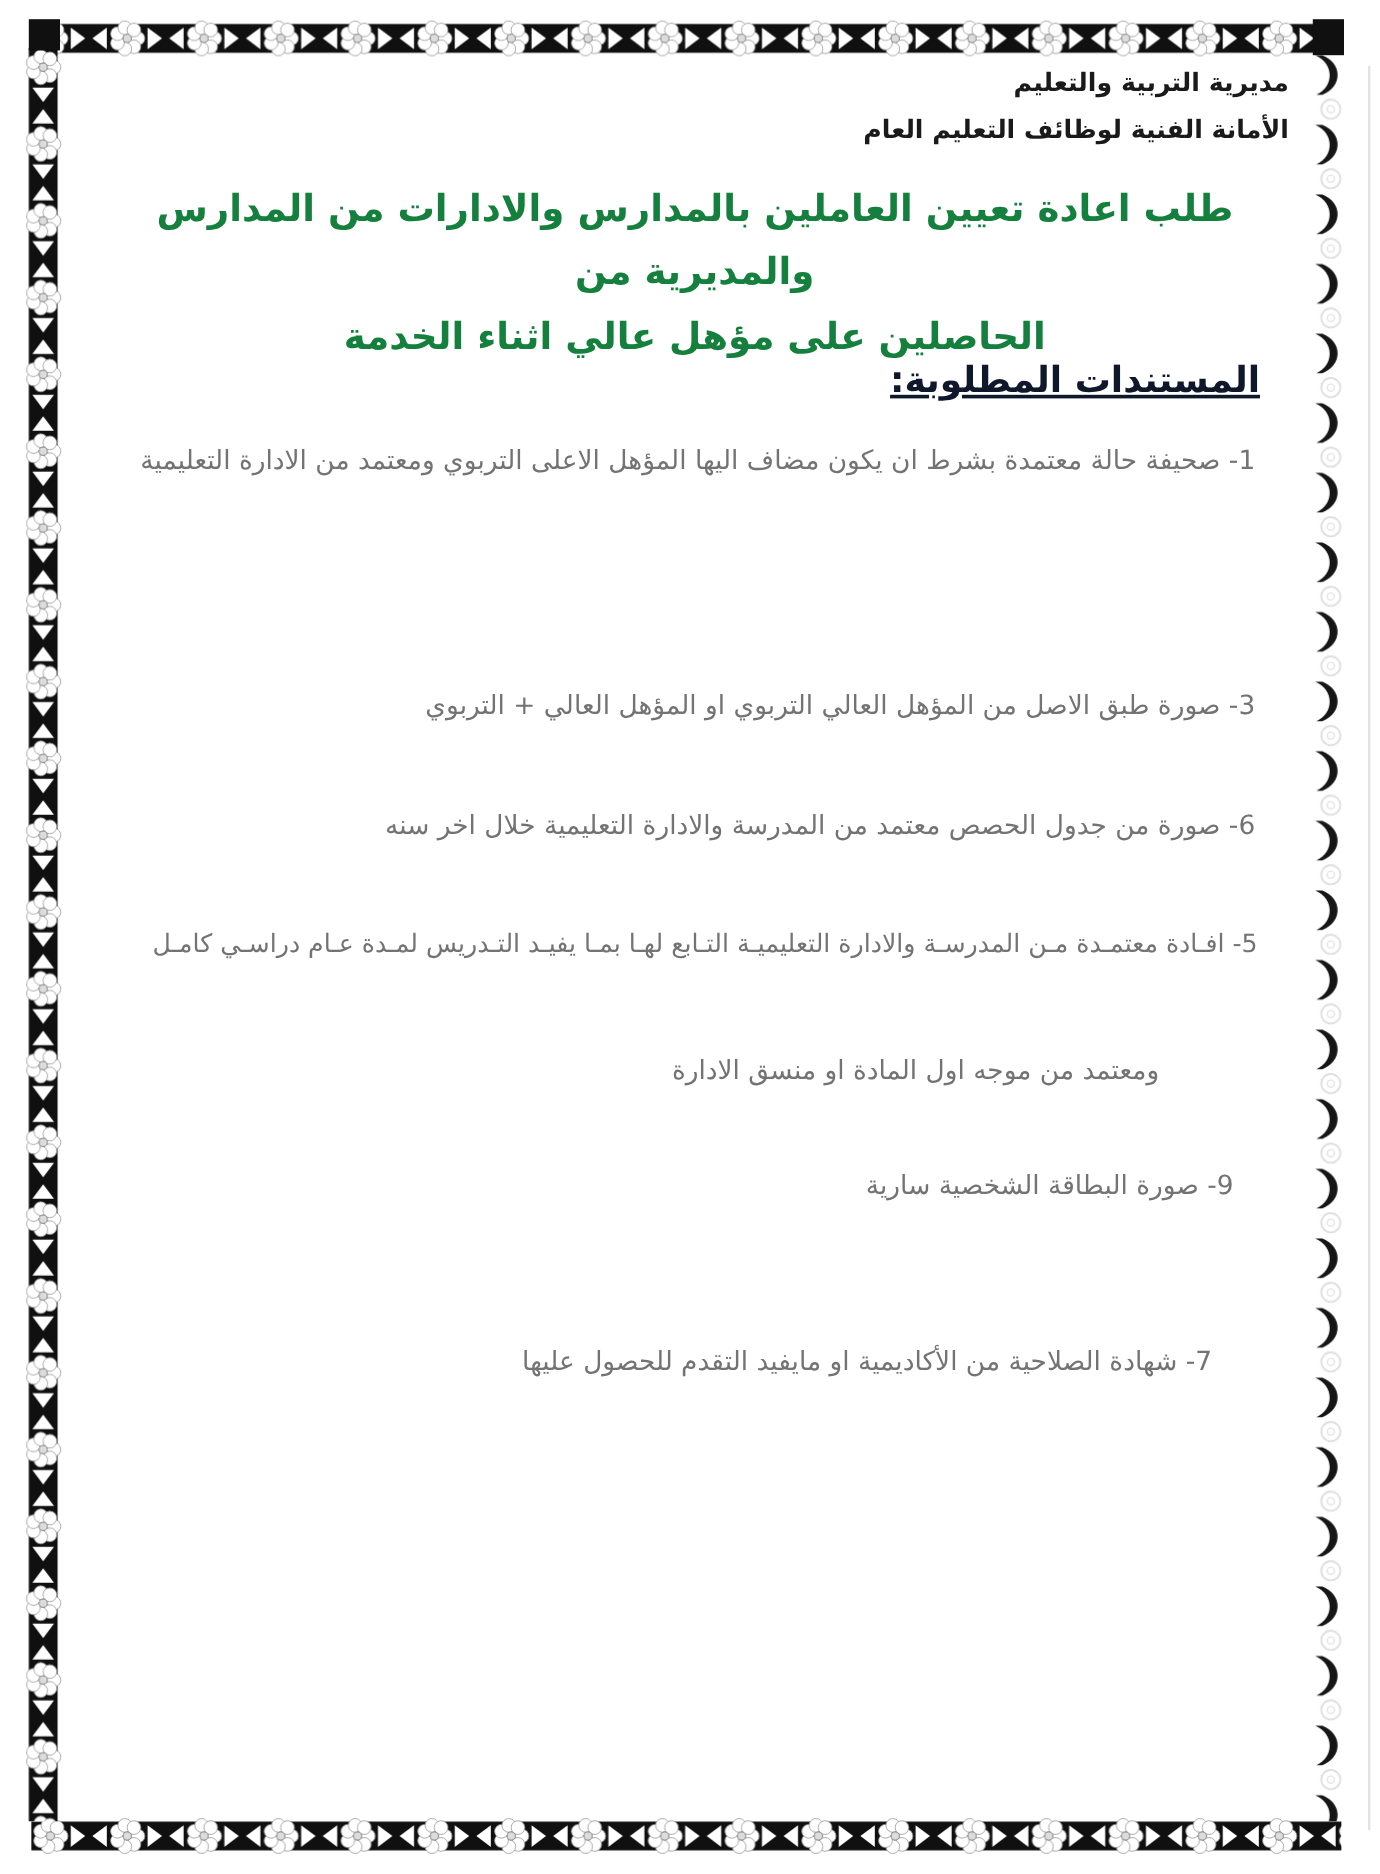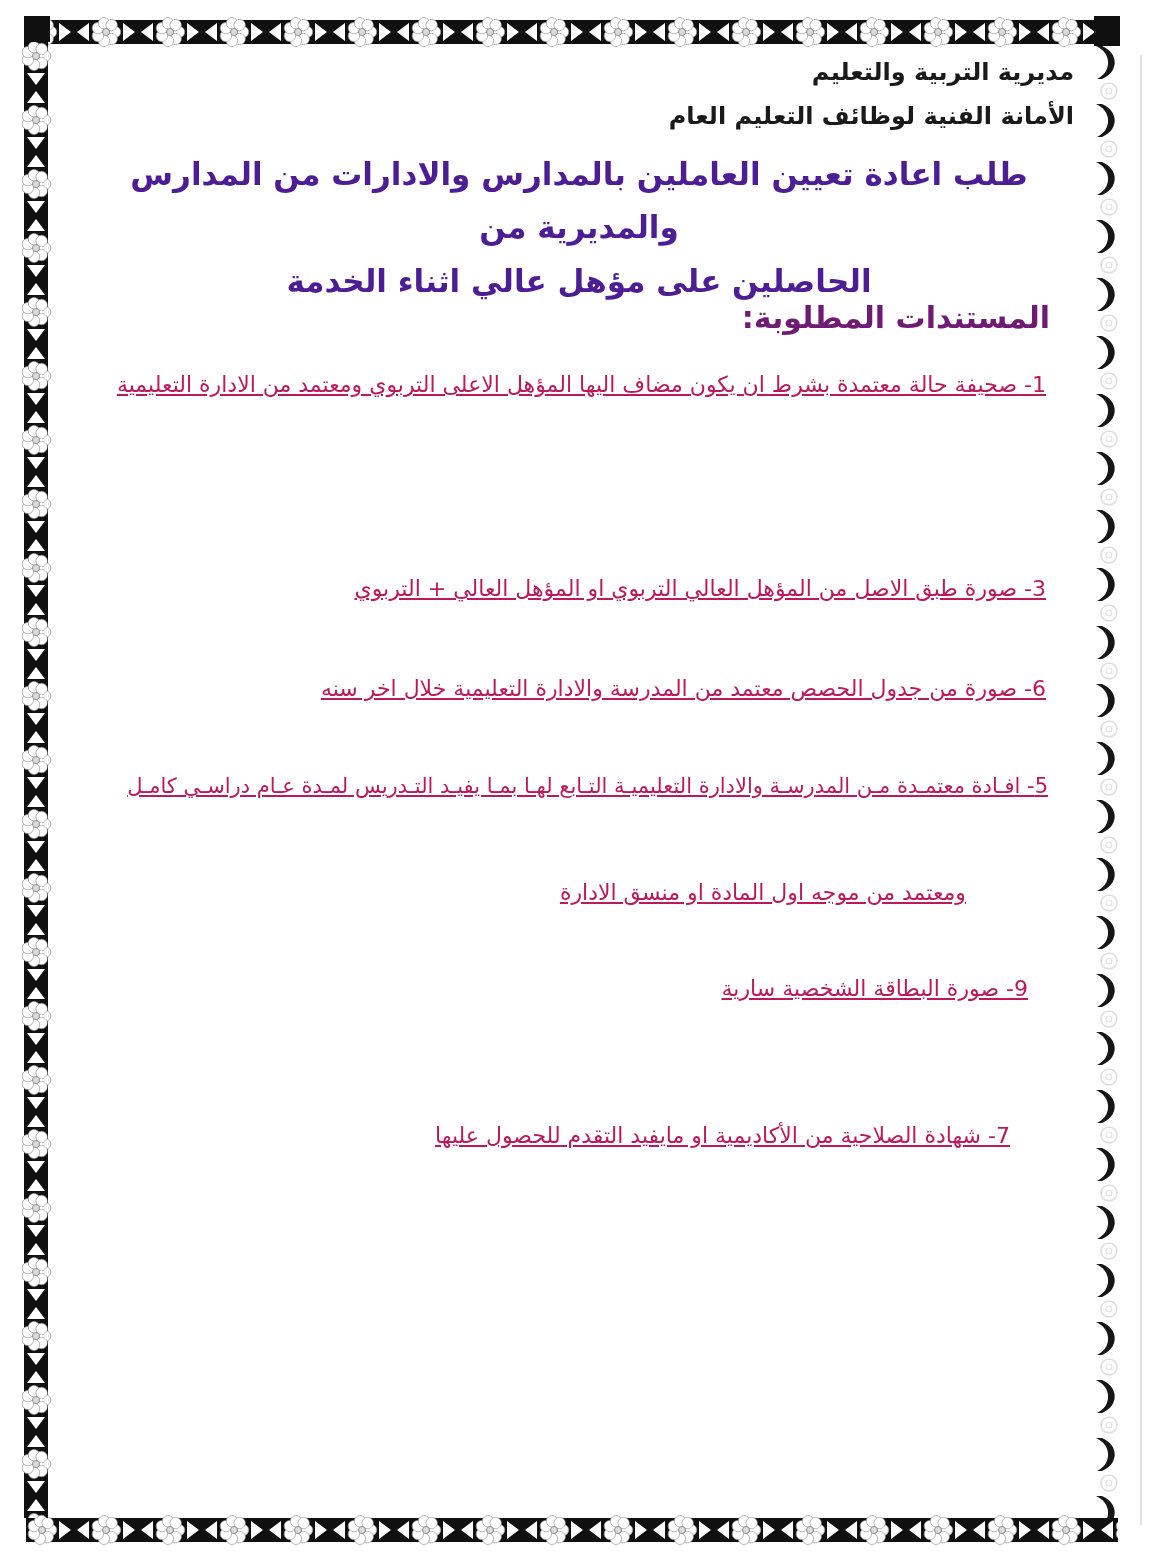--- a/index.html
+++ b/index.html
@@ -12,37 +12,38 @@
     font-family:"DejaVu Sans", sans-serif;
     color:#161616;
   }
   .border-svg{position:absolute;display:block;}
   .corner{position:absolute;background:#101010;}
   .scan-line{position:absolute;width:2px;background:#d2d2d2;opacity:.65;}
 
   .header-block{
     position:absolute;top:50px;right:76px;
     text-align:right;font-weight:700;
-    font-size:24px;line-height:1.85;color:#1a1a1a;
+    font-size:21px;line-height:1.85;color:#1a1a1a;
   }
   .title-block{
     position:absolute;top:148px;right:88px;left:96px;
     text-align:center;font-weight:700;
-    font-size:31px;line-height:1.72;color:#4c1d95;
+    font-size:31px;line-height:1.72;color:#15803d;
     letter-spacing:0.5px;
   }
   .section-heading{
     position:absolute;top:300px;right:100px;
-    font-size:30px;font-weight:700;color:#701a75;
+    font-size:30px;font-weight:700;color:#0f172a;
     white-space:nowrap;
+    text-decoration:underline;
   }
   .req{
     position:absolute;
-    font-size:22px;color:#be185d;
-    white-space:nowrap;text-align:right;text-decoration:underline;
+    font-size:22px;color:#737373;
+    white-space:nowrap;text-align:right;
   }
   .req.wrapline{white-space:normal;}
   .r1{top:372px;right:104px;}
   .r2{top:474px;right:104px;}
   .r3{top:576px;right:104px;margin-left:37px;}
   .r4{top:676px;right:104px;}
   .r5{top:774px;right:102px;left:72px;font-size:21px;}
   .r5b{top:880px;right:184px;}
   .r6{top:976px;right:122px;}
   .r7{top:1123px;right:140px;}

